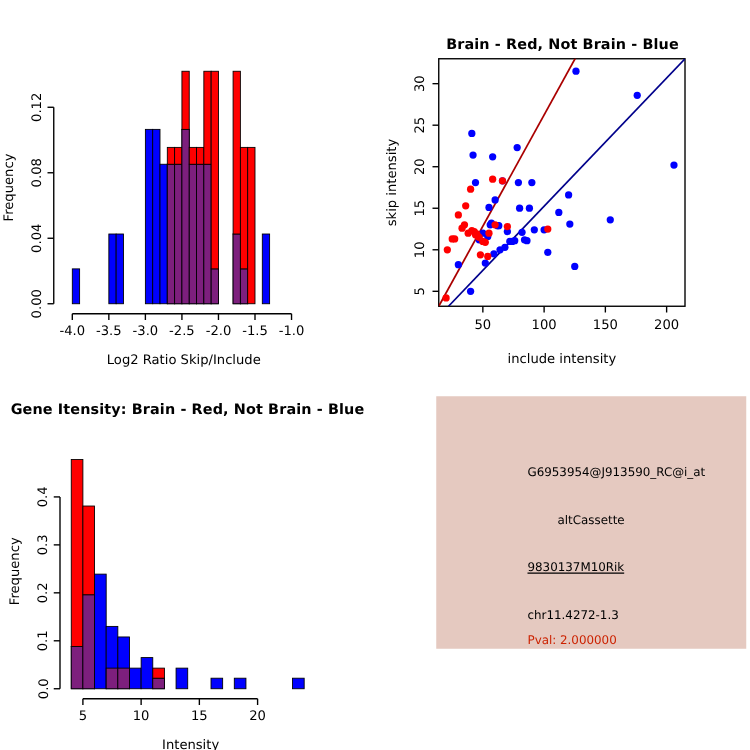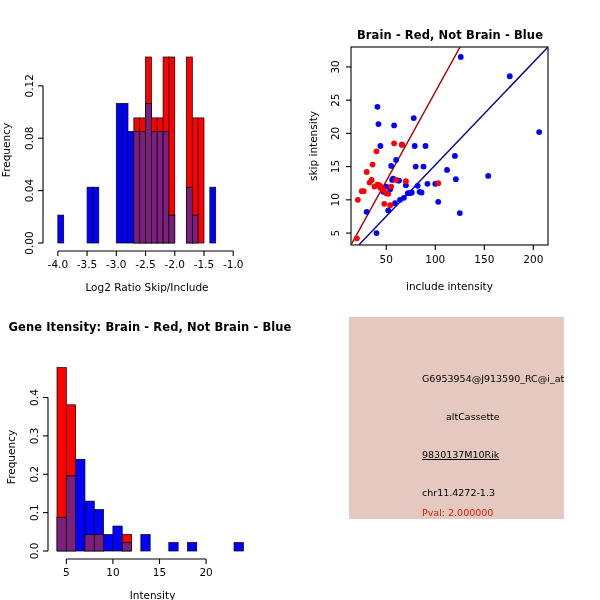--- a/index.html
+++ b/index.html
@@ -61,21 +61,21 @@
     font-family: "DejaVu Sans", sans-serif;
     font-size: 10.5px;
     fill: #000000;
   }
 
   
   #panel-info .info-box {
     position: absolute;
     left: 49px;
     top: 17px;
-    width: 215px;
+    width: 248px;
     height: 202px;
     background: #e5c9c0;
   }
   #panel-info .info-line {
     position: absolute;
     left: 73px;
     font-size: 9.5px;
     color: #000000;
     white-space: nowrap;
     font-family: "DejaVu Sans", sans-serif;

